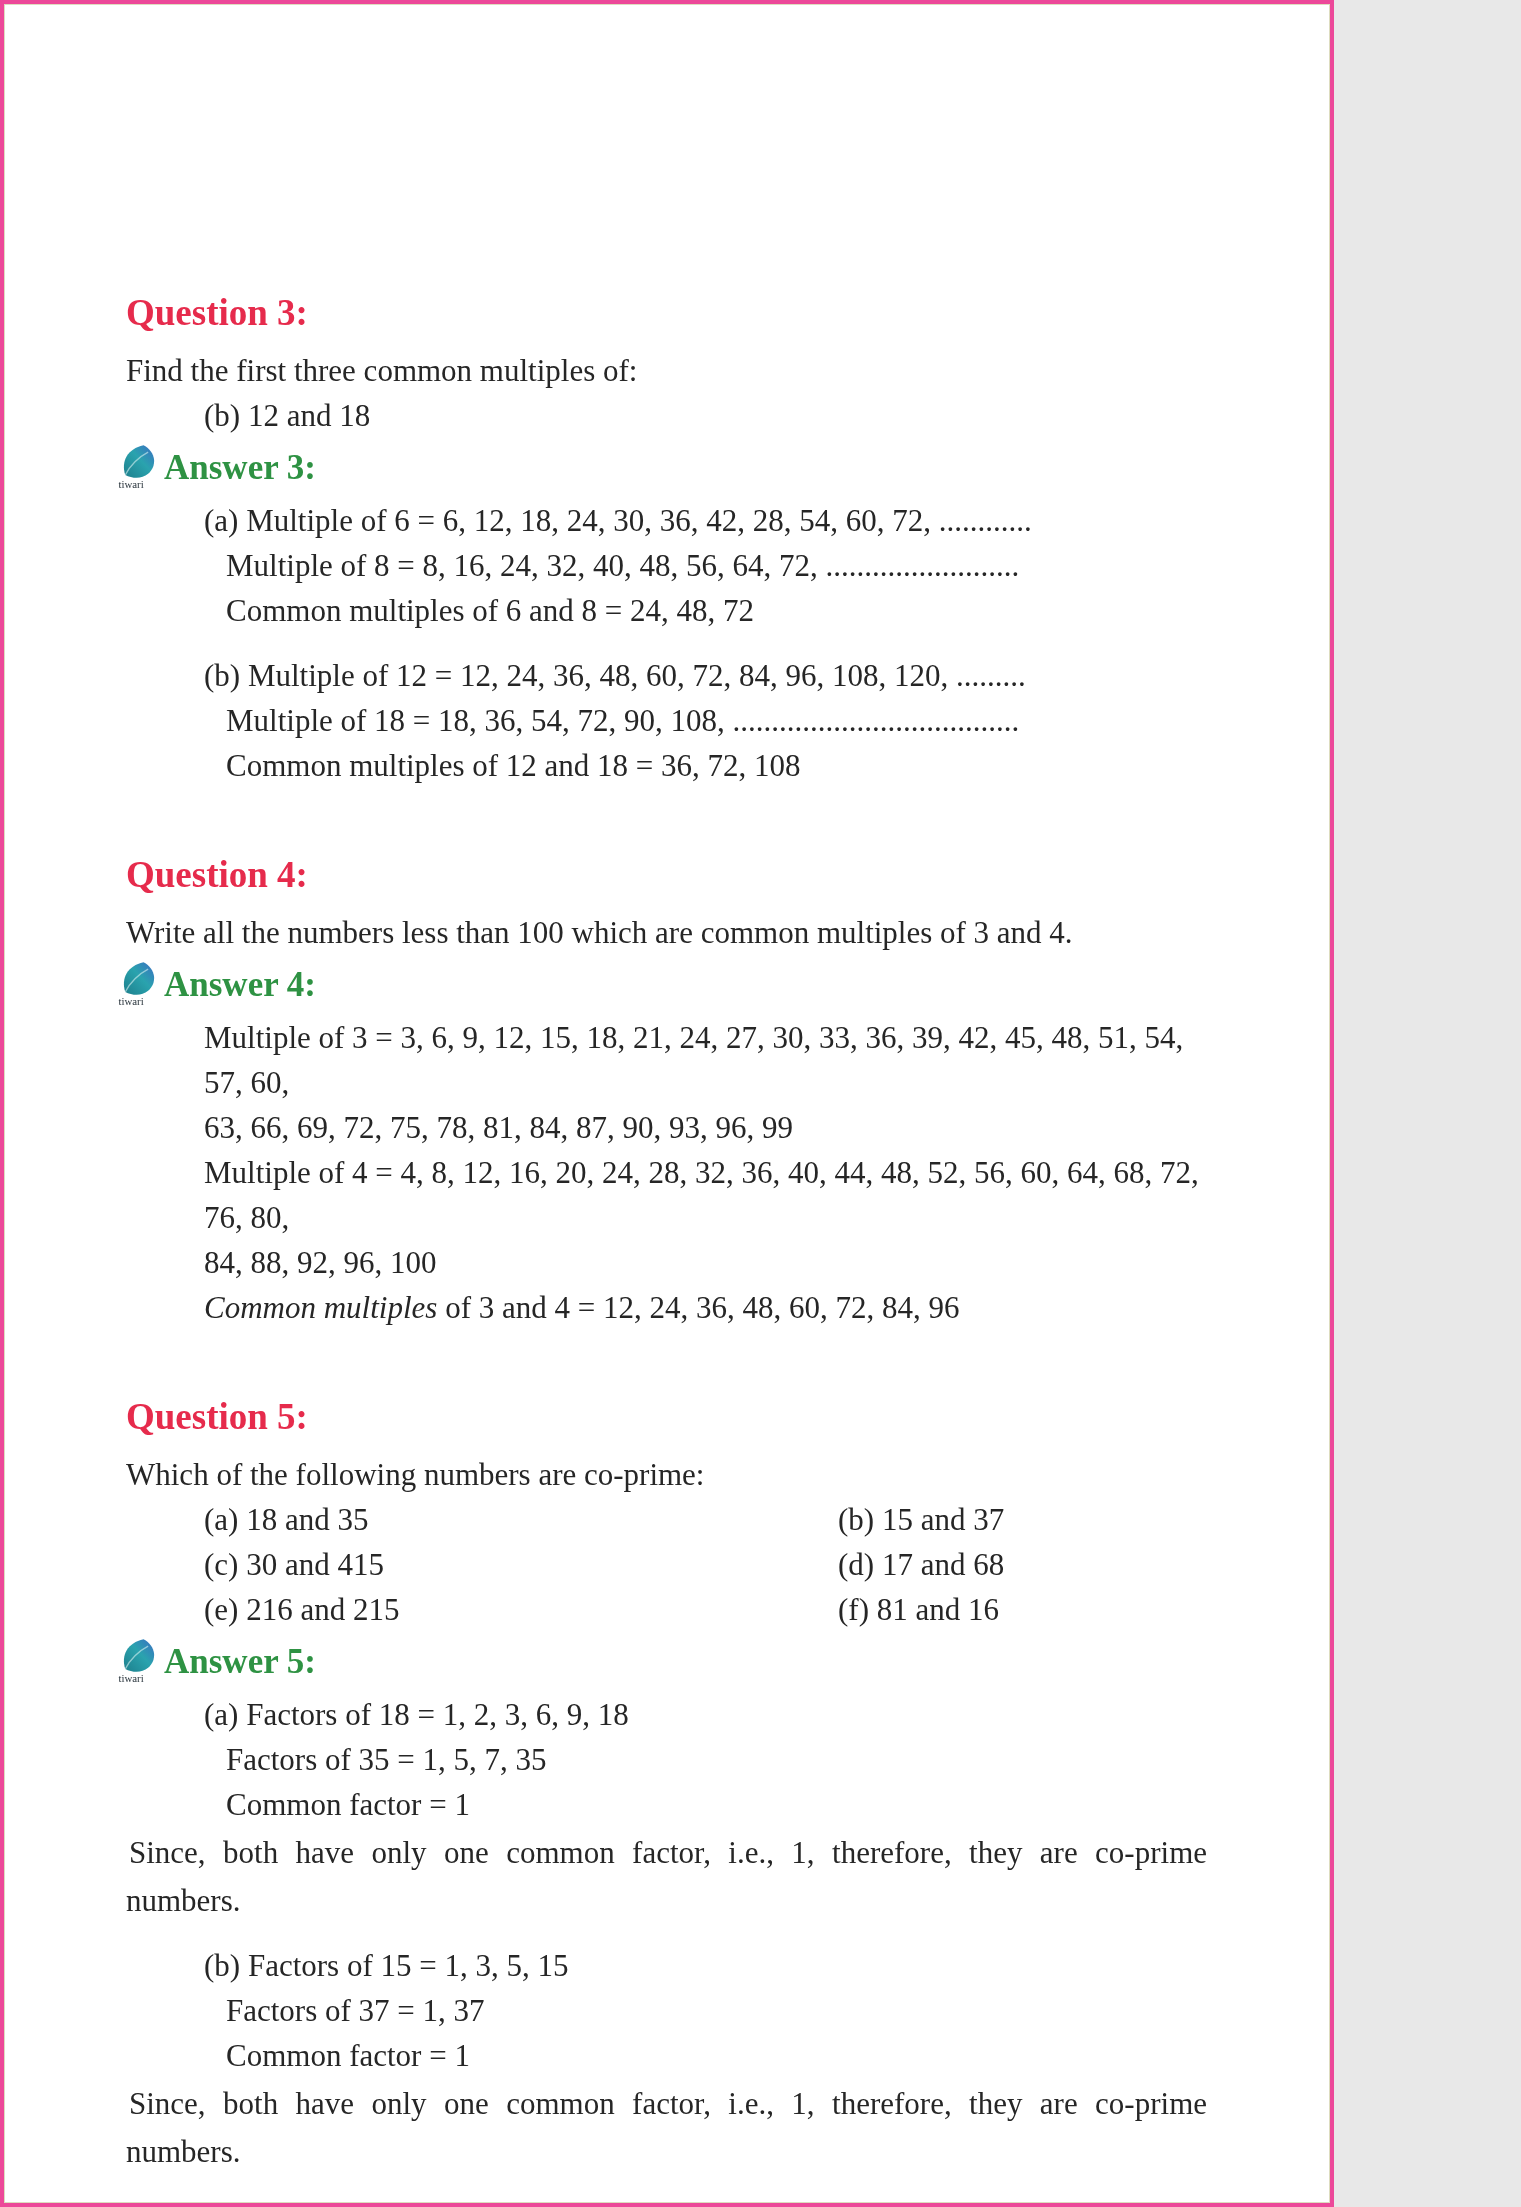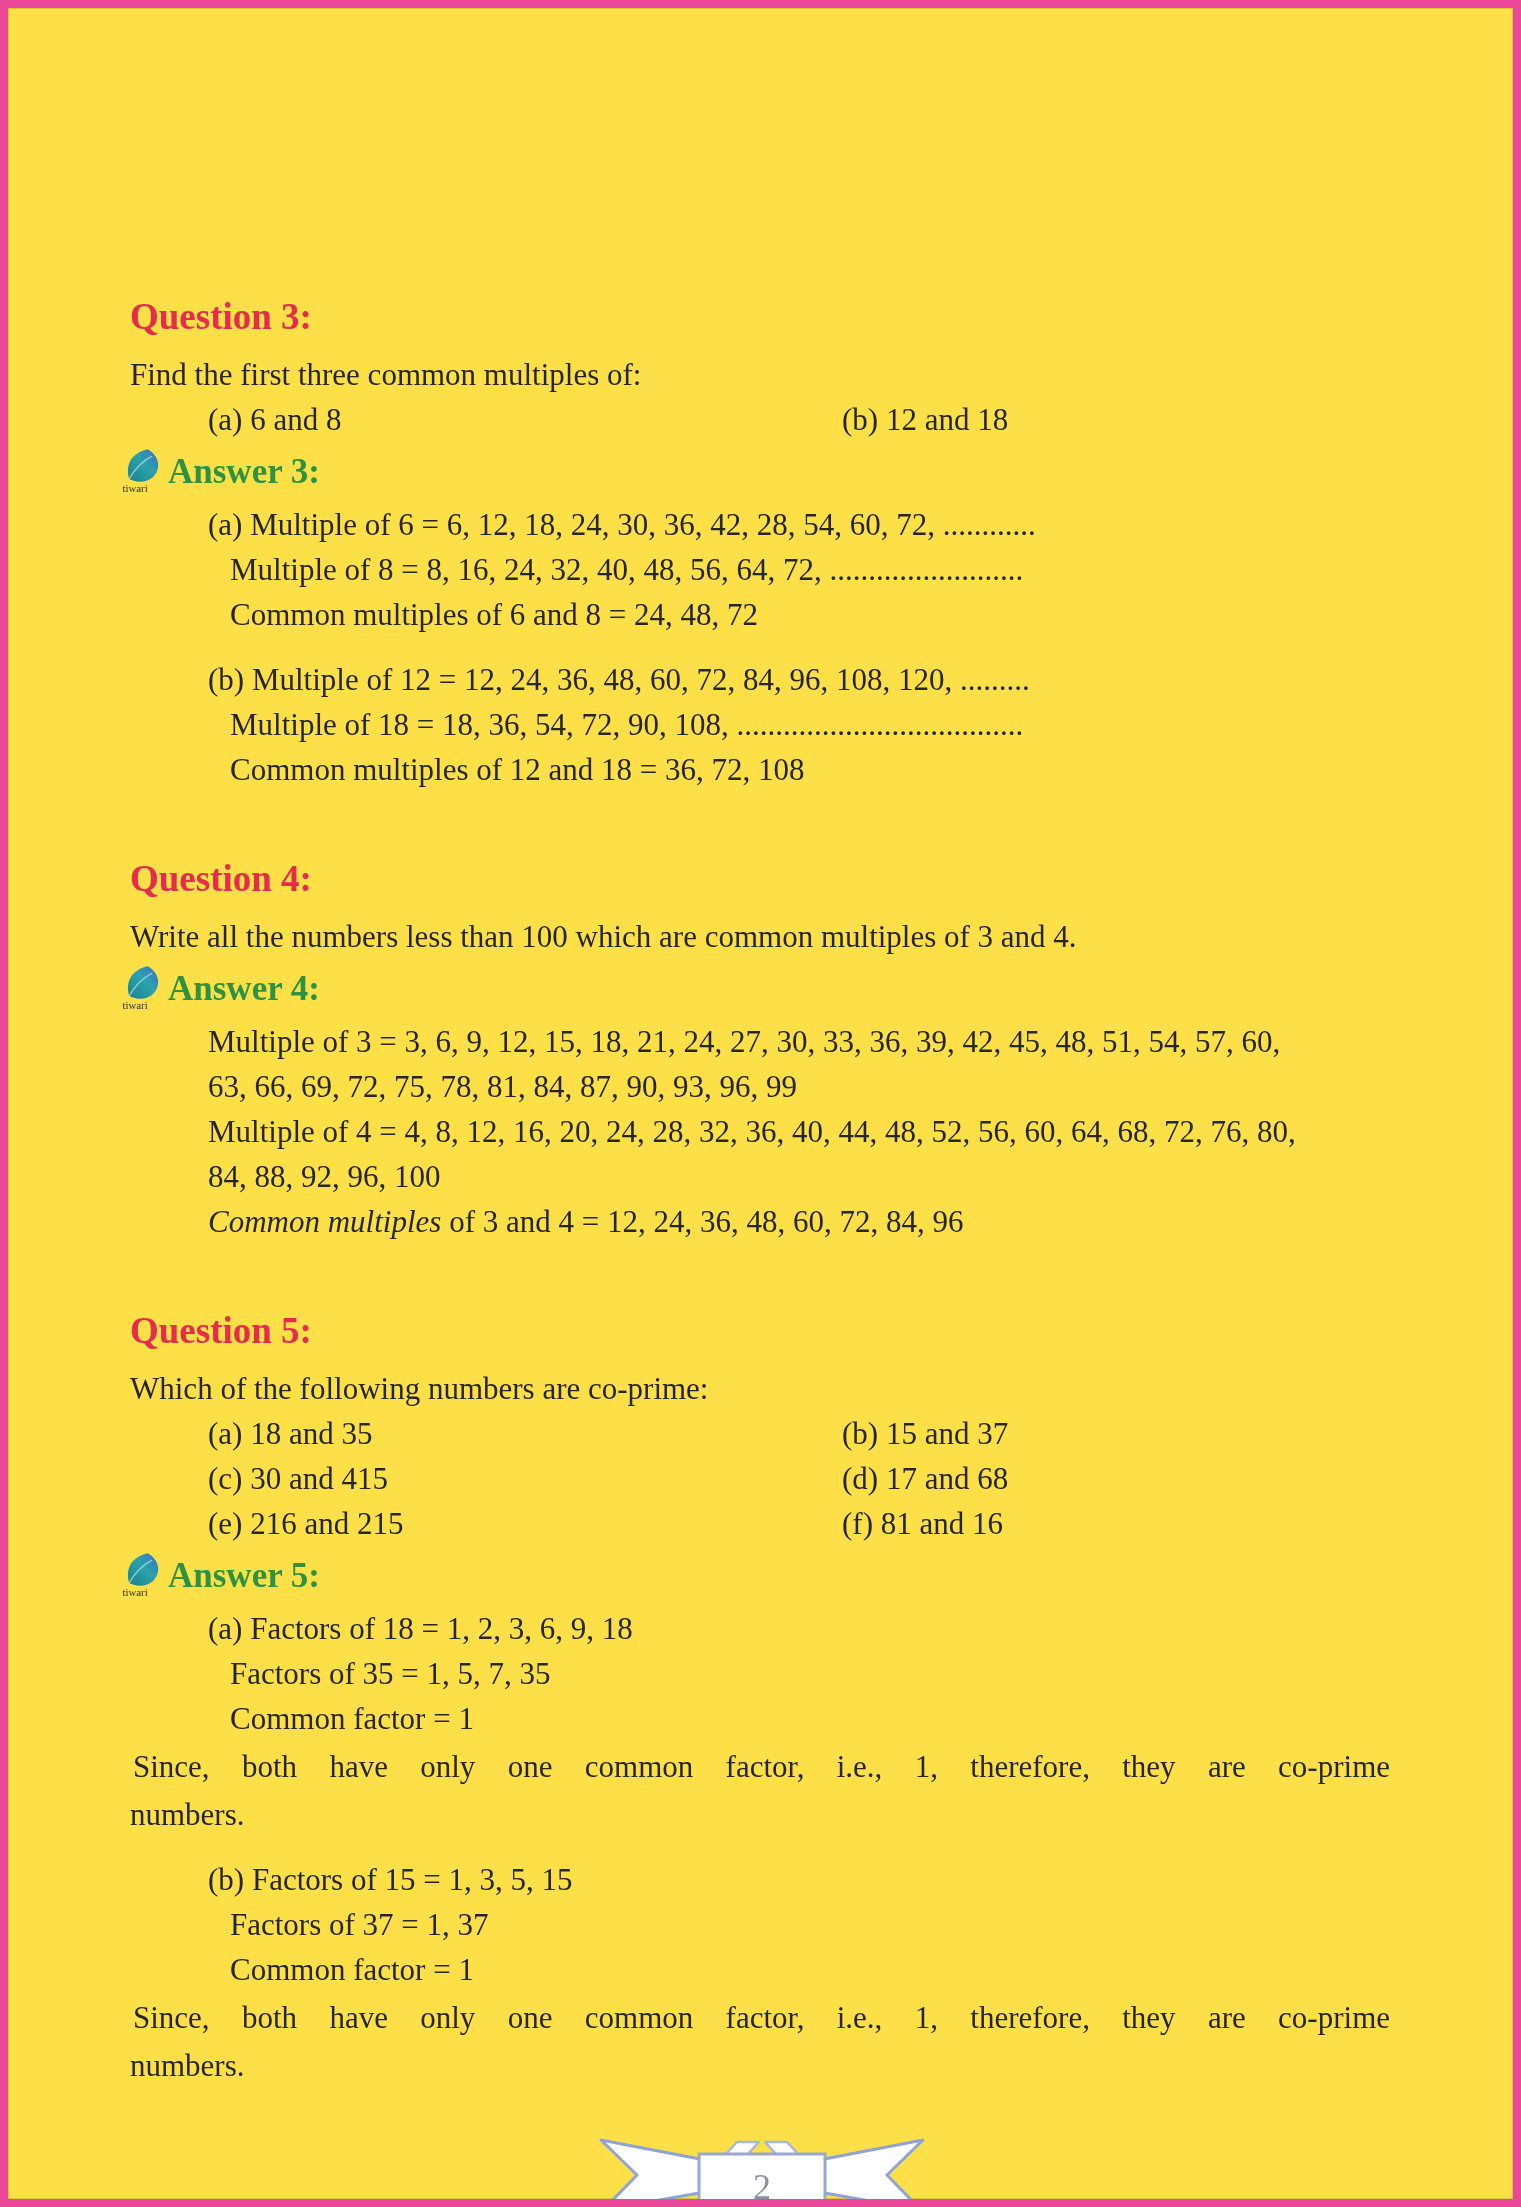--- a/index.html
+++ b/index.html
@@ -1,20 +1,20 @@
 <!DOCTYPE html>
 <html><head>
 <meta charset="utf-8">
 <style>
   html,body { margin:0; padding:0; background:#e8e8e8; }
   .page {
-    width:1521px; height:2207px;
+    width:1334px; height:2207px;
     box-sizing:border-box;
-    background:#fde047;
-    border:8px solid #ec4899;
+    background:#ffffff;
+    border:4px solid #ec4899;
     box-shadow: inset 0 0 0 1px rgba(120,120,0,0.25);
     font-family:"Liberation Serif","DejaVu Serif",serif;
     color:#262626;
     position:relative;
     overflow:hidden;
   }
   .content { padding:288px 120px 0 122px; font-size:31px; line-height:45px; }
 
   .q-title {
     font-size:37px; line-height:42px; font-weight:bold;
@@ -54,21 +54,20 @@
   </defs>
 </svg>
 
 <div class="page">
   <div class="content">
 
     <section>
       <h2 class="q-title">Question 3:</h2>
       <p class="body-line">Find the first three common multiples of:</p>
       <p class="opt-row">
-        <span class="col1">(a) 6 and 8</span>
         <span>(b) 12 and 18</span>
       </p>
       <div class="answer-head">
         <svg class="leaf-svg" width="42" height="48" viewBox="0 0 36 42">
           <path d="M6 28 C 2 16, 8 5, 22 2 C 33 8, 34 20, 26 27 C 20 32, 12 31, 6 28 Z" fill="url(#leafg)"></path>
           <path d="M6 28 C 10 20, 18 12, 26 8" stroke="#d8f2f2" stroke-width="1.2" fill="none" opacity="0.6"></path>
           <text x="0" y="39" font-size="9.5" fill="#28333b">tiwari</text>
         </svg>
         <span class="a-title">Answer 3:</span>
       </div>

